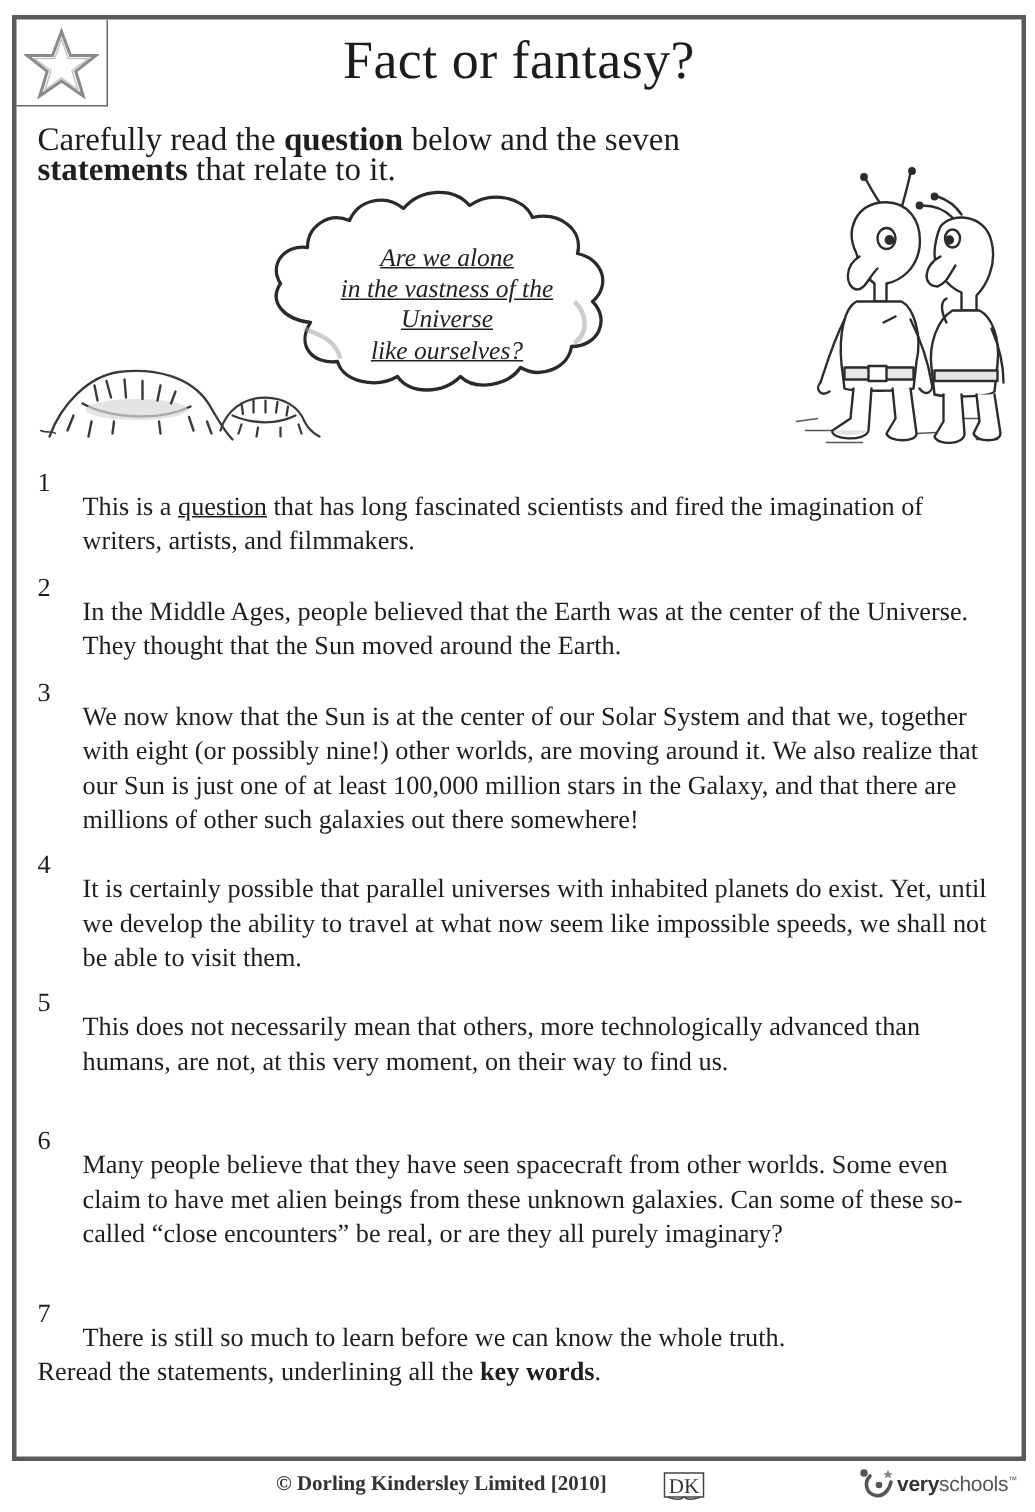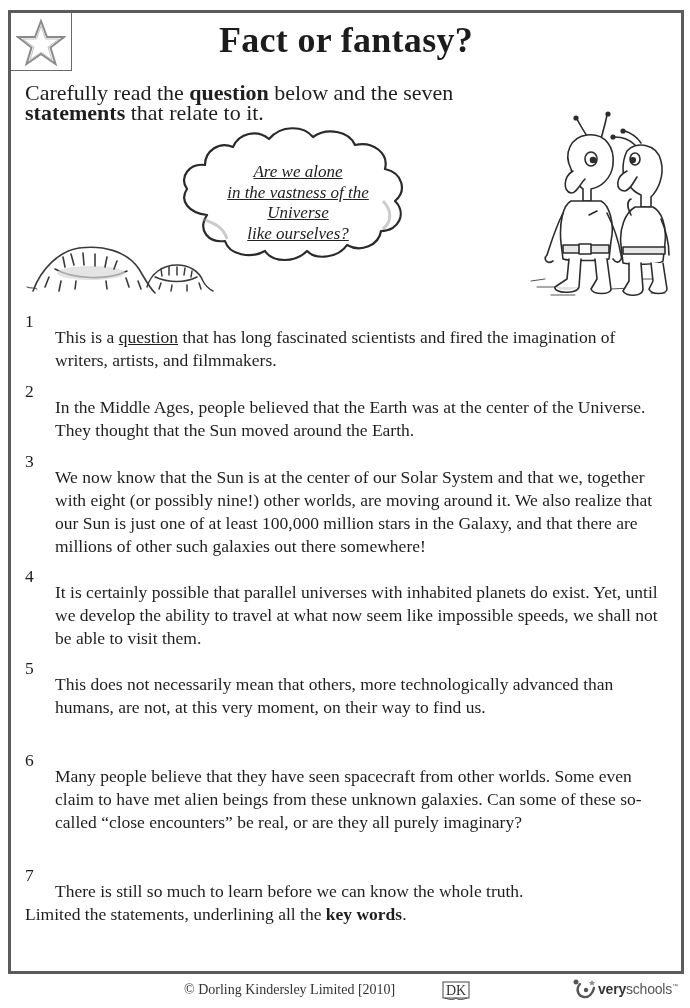--- a/index.html
+++ b/index.html
@@ -13,21 +13,21 @@
       border: 3px solid #5b5b5b; box-sizing: content-box;
     }
     .star-box {
       position: absolute; left: 0; top: 0; width: 60px; height: 57px;
       border-right: 1px solid #6a6a6a; border-bottom: 1px solid #6a6a6a;
       display: flex; align-items: center; justify-content: center;
     }
     .title {
       position: absolute; left: 0; right: 0; top: 6px; text-align: center;
       font-family: "Liberation Serif", "DejaVu Serif", serif;
-      font-size: 36px; font-weight: bold; margin: 0; letter-spacing: 0.3px;
+      font-size: 36px; font-weight: normal; margin: 0; letter-spacing: 0.3px;
       color: #1c1c1c;
     }
     .intro {
       position: absolute; left: 14px; top: 70px; width: 520px;
       font-family: "Liberation Serif", serif; font-size: 22px; line-height: 20px;
       margin: 0;
     }
     .intro b { font-weight: bold; }
     .illus { position: absolute; left: 0; top: 60px; width: 670px; height: 230px; }
     .cloud-text {
@@ -51,21 +51,21 @@
     .outro {
       position: absolute; left: 14px; top: 890px; width: 640px;
       font-family: "Liberation Serif", serif; font-size: 17.5px; line-height: 23px; margin: 0;
     }
     .outro b { font-weight: bold; }
     .footer {
       position: absolute; left: 0; top: 978px; width: 690px; height: 30px;
     }
     .copyright {
       position: absolute; left: 184px; top: 4px;
-      font-family: "Liberation Serif", serif; font-size: 14px; color: #333;
+      font-family: "Liberation Serif", serif; font-size: 14px; color: #333; font-weight: bold;
     }
     .dk-logo { position: absolute; left: 442px; top: 3px; }
     .gs-logo { position: absolute; left: 572px; top: 0px; display: flex; align-items: center; }
     .gs-text { font-family: "Liberation Sans", sans-serif; font-size: 14px; color: #555; letter-spacing: -0.2px; }
     .gs-text b { color: #333; font-weight: bold; }
   </style>
 </head>
 <body>
 
 <div class="frame">
@@ -200,21 +200,21 @@
     <li class="stmt" style="top:456px">
       <span class="num">6</span>
       <span class="txt">Many people believe that they have seen spacecraft from other worlds. Some even claim to have met alien beings from these unknown galaxies. Can some of these so-called “close encounters” be real, or are they all purely imaginary?</span>
     </li>
     <li class="stmt" style="top:571px">
       <span class="num">7</span>
       <span class="txt">There is still so much to learn before we can know the whole truth.</span>
     </li>
   </ol>
 
-  <p class="outro"><span>Limited the statements, underlining all the </span><b>key words</b><span>.</span></p>
+  <p class="outro"><span>Reread the statements, underlining all the </span><b>key words</b><span>.</span></p>
 </div>
 
 <div class="footer">
   <span class="copyright">© Dorling Kindersley Limited [2010]</span>
   <span class="dk-logo">
     <svg width="28" height="20" viewBox="0 0 28 20">
       <rect x="1" y="1" width="26" height="16" fill="none" stroke="#444" stroke-width="1"></rect>
       <path d="M3,17 C8,19 12,19 14,17 C16,19 20,19 25,17" fill="none" stroke="#444" stroke-width="1"></path>
       <text x="14" y="14" text-anchor="middle" font-family="Liberation Serif, serif" font-size="14" fill="#333">DK</text>
     </svg>

